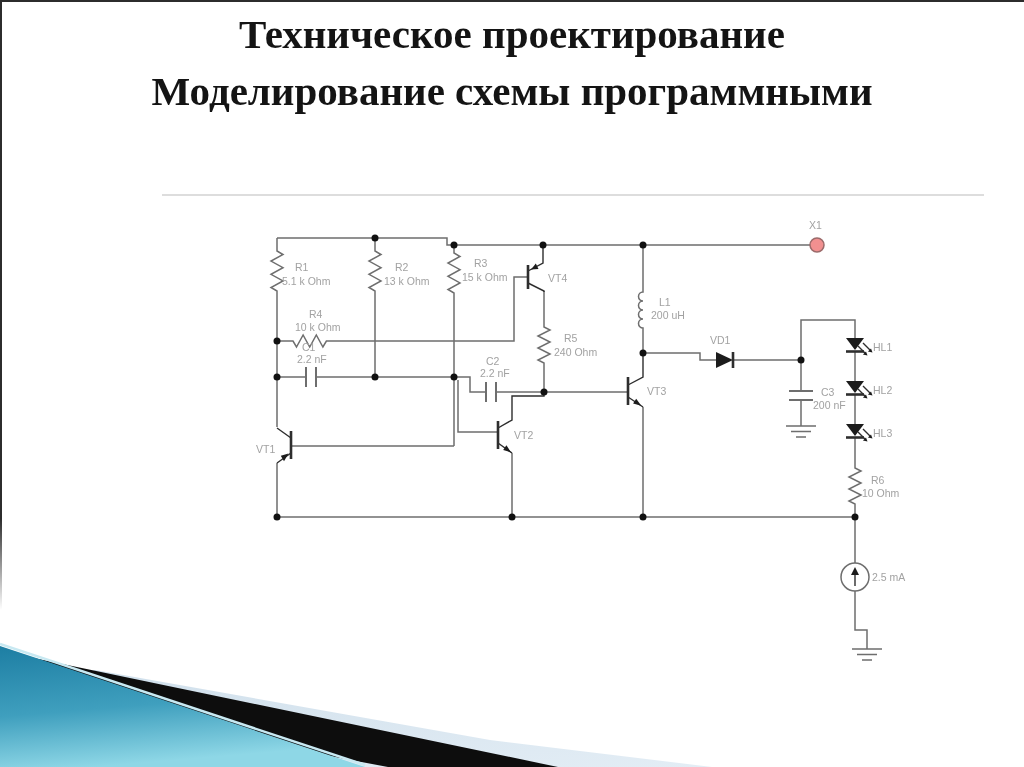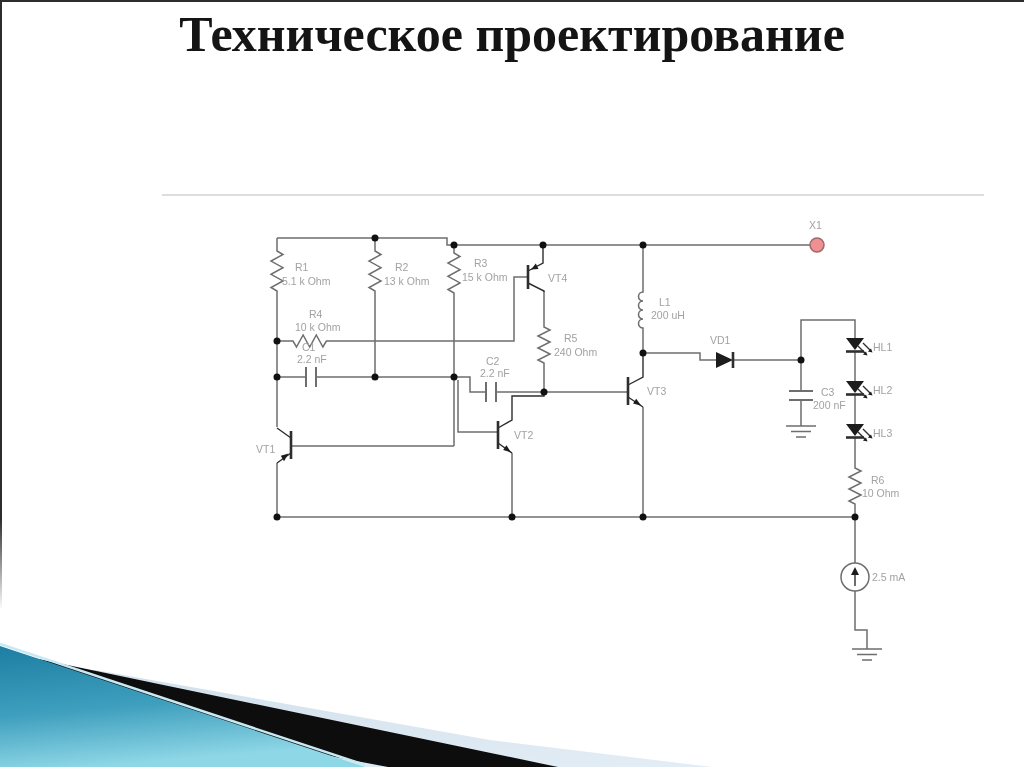--- a/index.html
+++ b/index.html
@@ -6,40 +6,41 @@
   body{
     width:1024px;height:767px;position:relative;overflow:hidden;
     background:#ffffff;font-family:"Liberation Sans",sans-serif;
   }
   .border-top{position:absolute;top:0;left:0;width:1024px;height:2px;background:#2c2c2c;}
   .border-left{position:absolute;top:0;left:0;width:2px;height:610px;
     background:linear-gradient(#2c2c2c 85%,rgba(44,44,44,0));}
   .title{
     position:absolute;top:6px;left:0;width:1024px;text-align:center;
     font-family:"Liberation Serif","DejaVu Serif",serif;font-weight:700;
-    font-size:50px;line-height:57px;color:#141414;
+    font-size:41px;line-height:57px;color:#141414;
   }
   .divider{position:absolute;left:162px;top:194px;width:822px;height:2px;background:#dddddd;}
   svg.scene{position:absolute;left:0;top:0;}
   .wire{stroke:#6e6e6e;stroke-width:1.5;fill:none;}
   .plate{stroke:#6e6e6e;stroke-width:2;fill:none;}
   .sym{stroke:#2e2e2e;stroke-width:1.4;fill:none;}
   .bar{stroke:#2e2e2e;stroke-width:2.6;fill:none;}
   .blk{fill:#1c1c1c;stroke:none;}
   .node{fill:#111111;stroke:none;}
   .lbl{fill:#a2a2a2;font-size:10.5px;font-family:"Liberation Sans",sans-serif;}
 </style>
 </head>
 <body>
 
 <div class="border-top"></div>
 <div class="border-left"></div>
 
 <div class="title">
   <div>Техническое проектирование</div>
+  <div>Моделирование схемы программными</div>
 </div>
 
 <div class="divider"></div>
 
 <svg class="scene" width="1024" height="767" viewBox="0 0 1024 767">
   <defs>
     <linearGradient id="tealGrad" x1="0" y1="0" x2="0.25" y2="1">
       <stop offset="0" stop-color="#1d7ea3"></stop>
       <stop offset="0.55" stop-color="#3f9fbe"></stop>
       <stop offset="1" stop-color="#8ed7e6"></stop>

